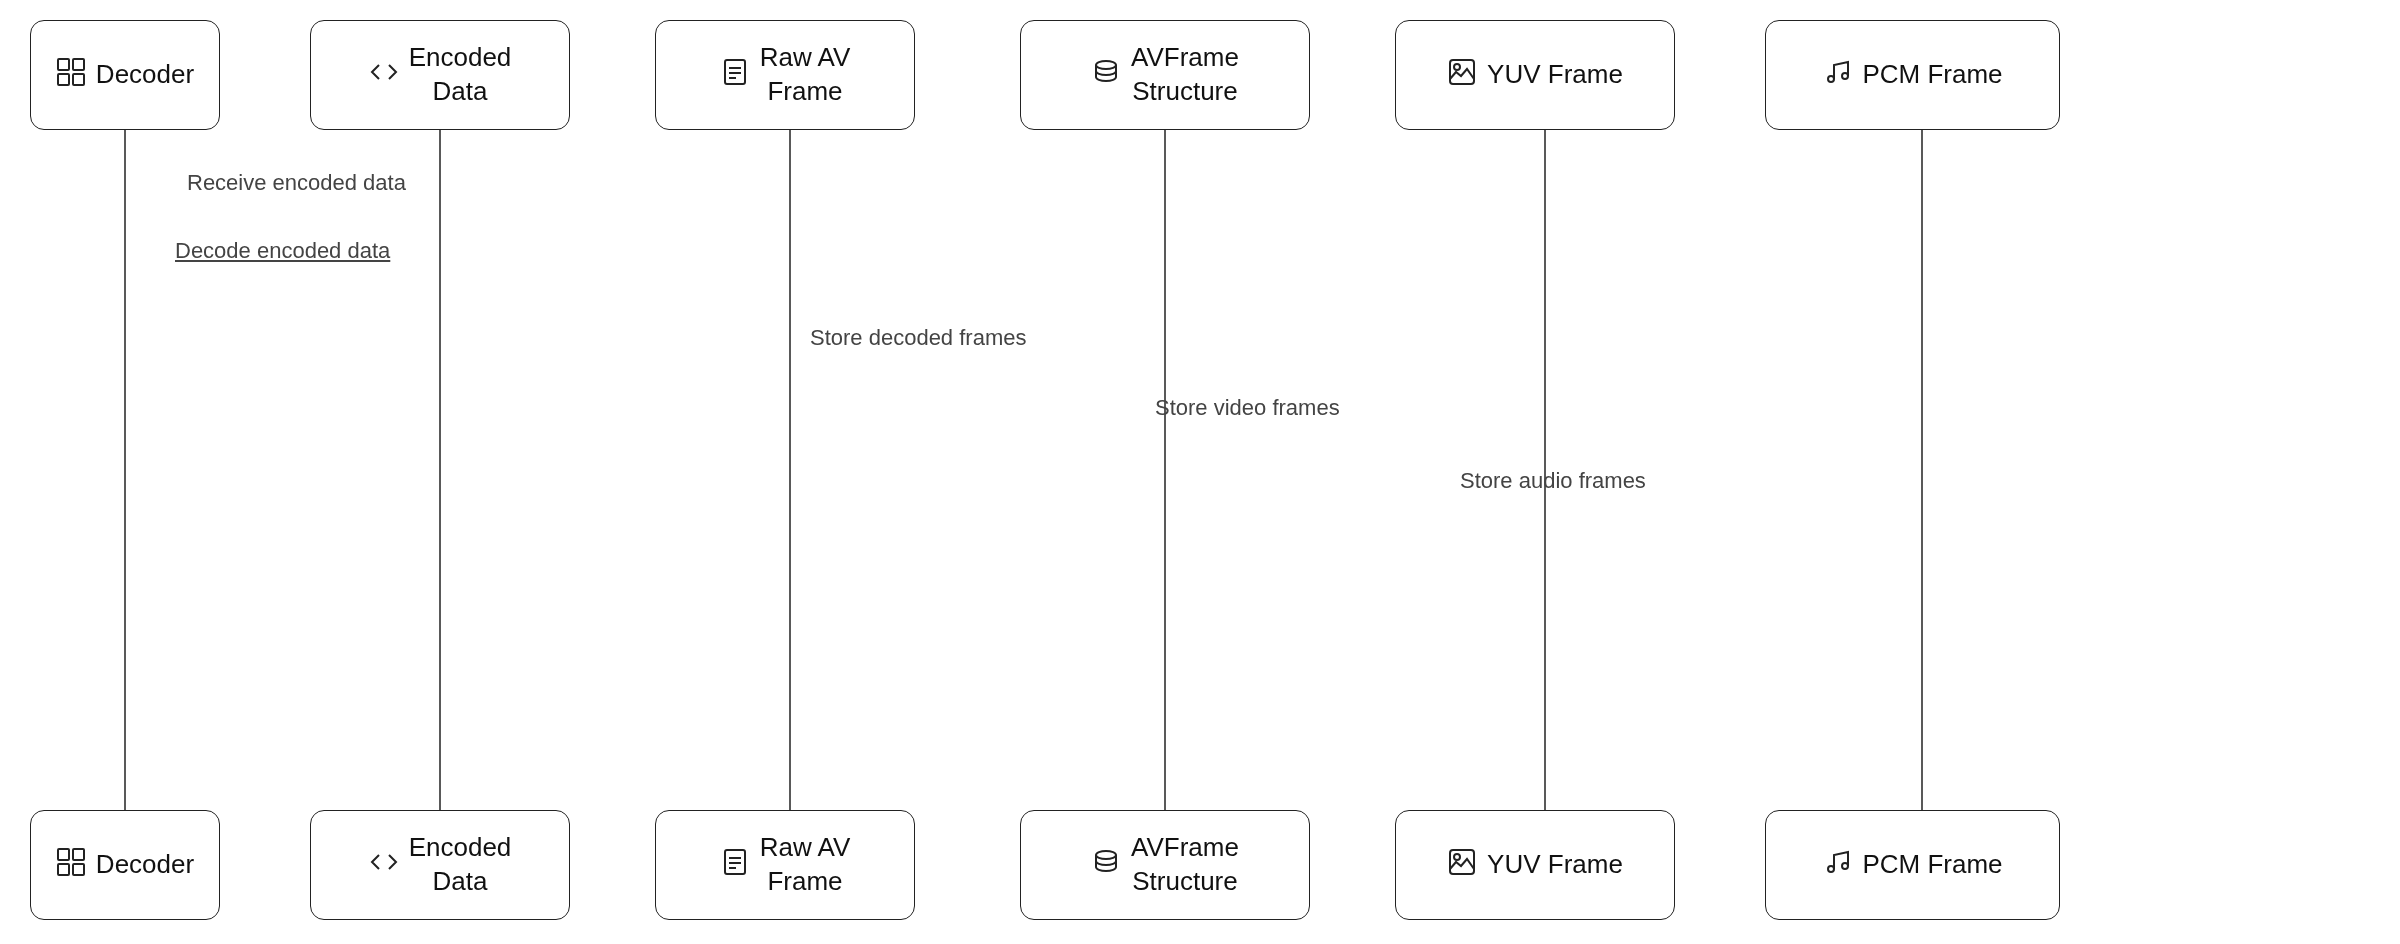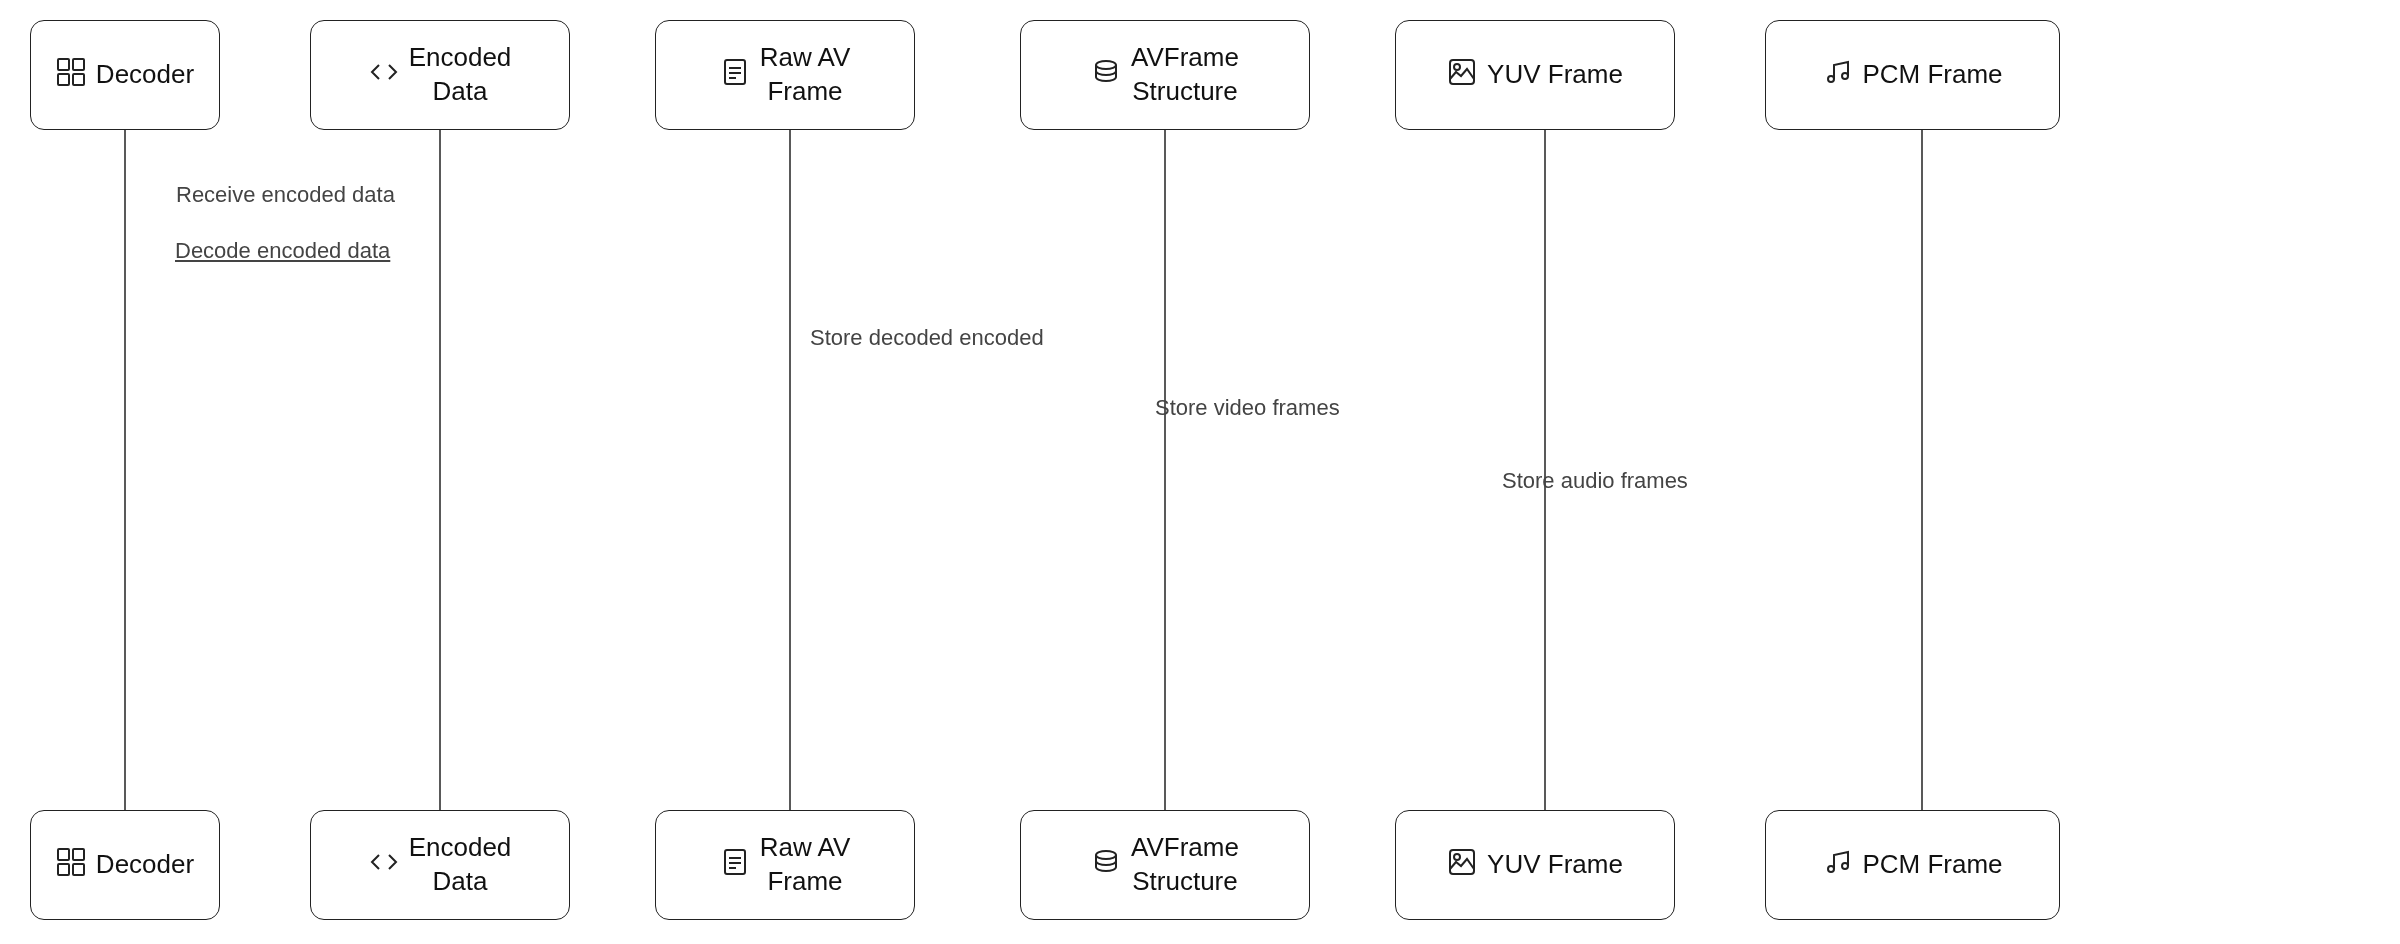--- a/index.html
+++ b/index.html
@@ -80,25 +80,25 @@
 
     <line x1="790" y1="130" x2="790" y2="810" stroke="#222" stroke-width="1.5"></line>
 
     <line x1="1165" y1="130" x2="1165" y2="810" stroke="#222" stroke-width="1.5"></line>
 
     <line x1="1545" y1="130" x2="1545" y2="810" stroke="#222" stroke-width="1.5"></line>
 
     <line x1="1922" y1="130" x2="1922" y2="810" stroke="#222" stroke-width="1.5"></line>
   </svg>
 
-  <div class="arrow-label" style="left:176px; top:170px;margin-top:12px;">Receive encoded data</div>
+  <div class="arrow-label" style="left:187px; top:170px;">Receive encoded data</div>
   <div class="arrow-label" style="left:175px; top:238px;text-decoration:underline;">Decode encoded data</div>
-  <div class="arrow-label" style="left:810px; top:325px;">Store decoded encoded</div>
+  <div class="arrow-label" style="left:810px; top:325px;">Store decoded frames</div>
   <div class="arrow-label" style="left:1155px; top:395px;">Store video frames</div>
-  <div class="arrow-label" style="left:1460px; top:468px;margin-left:42px;">Store audio frames</div>
+  <div class="arrow-label" style="left:1460px; top:468px;">Store audio frames</div>
 
   <div class="node-box" style="left:30px; top:20px; width:190px; height:110px;">
     <span class="icon">
       <svg width="30" height="30" viewBox="0 0 30 30" fill="none" stroke="#222" stroke-width="2">
         <rect x="2" y="2" width="11" height="11" rx="1"></rect>
         <rect x="17" y="2" width="11" height="11" rx="1"></rect>
         <rect x="2" y="17" width="11" height="11" rx="1"></rect>
         <rect x="17" y="17" width="11" height="11" rx="1"></rect>
       </svg>
     </span>

